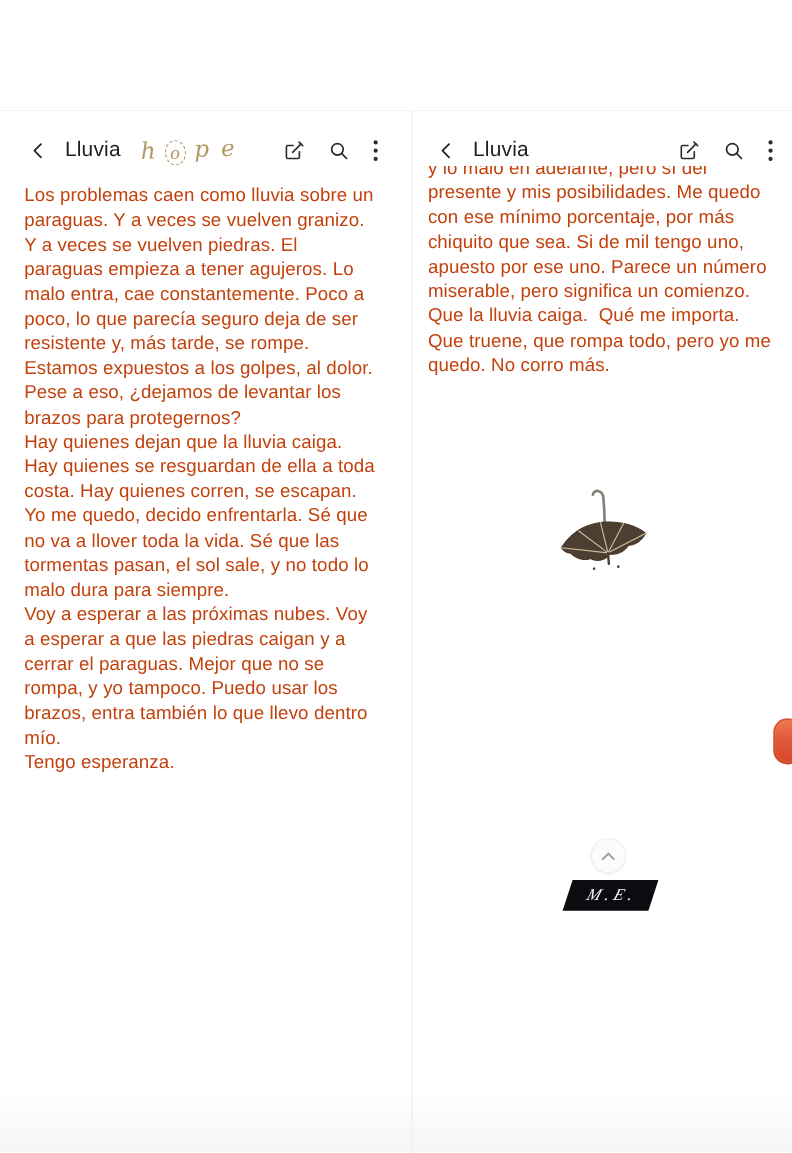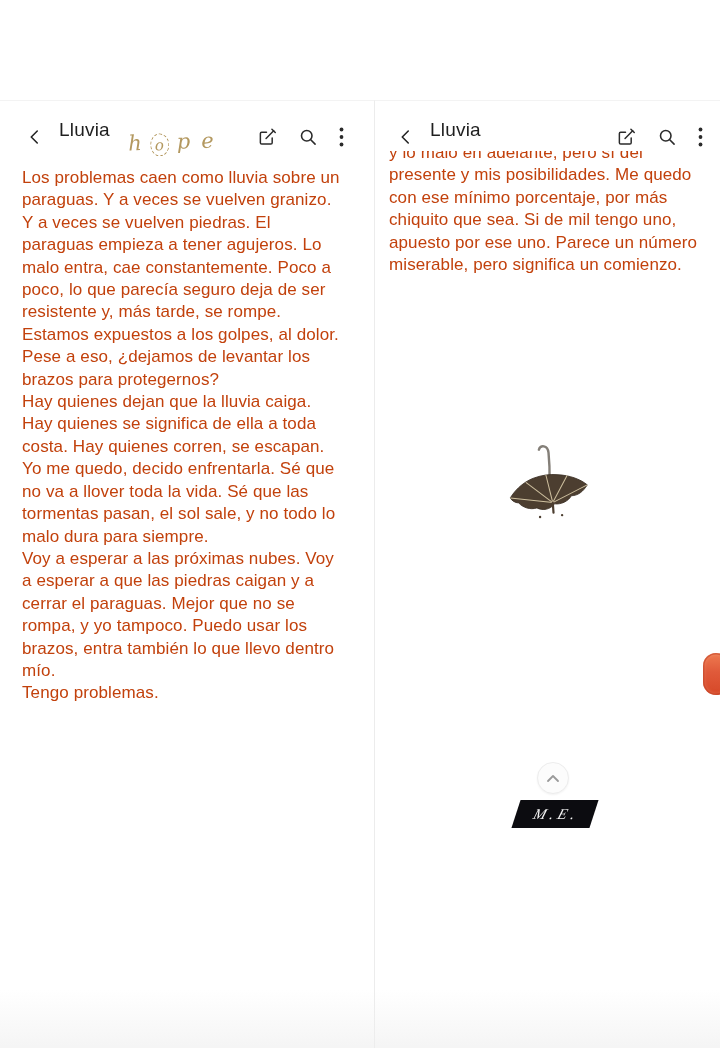--- a/index.html
+++ b/index.html
@@ -4,21 +4,21 @@
 <style>
   html,body { margin:0; padding:0; background:#fff; }
   #page {
     position:relative; width:720px; height:1048px; overflow:hidden;
     background:#fff; font-family:"Liberation Sans", sans-serif;
   }
   .panel { position:absolute; top:100px; height:948px; background:#fff; border-top:1px solid #f3f3f3; }
   .panel-left  { left:0; width:374px; }
   .panel-right { left:374px; width:346px; border-left:1px solid #ececec; }
 
-  .note-header { display:flex; height:36px; margin-top:18px; }
+  .note-header { display:flex; align-items:center; height:36px; margin-top:18px; }
   .panel-left  .note-header { padding:0 30px 0 24px; }
   .panel-right .note-header { padding:0 18px 0 20px; }
 
   .back-btn { display:flex; align-items:center; padding:2px; cursor:pointer; }
   .note-title { font-size:19px; color:#1f1f1f; font-weight:500; margin-left:13px; letter-spacing:.2px; }
 
   .hope-note { margin-left:18px; display:flex; align-items:flex-end; gap:11px;
     font-family:"DejaVu Serif", serif; font-style:italic; font-size:21px; color:#b3985f;
     transform:rotate(-2deg); padding-bottom:2px; }
   .hope-letter { display:inline-block; line-height:1; }
@@ -105,23 +105,23 @@
                 <circle cx="2.5" cy="10" r="1.9"></circle>
                 <circle cx="2.5" cy="17.5" r="1.9"></circle>
             </svg>
           </span>
         </span>
       </span>
     </div>
 
     <div class="body-left note-text">
       <p>Los problemas caen como lluvia sobre un paraguas. Y a veces se vuelven granizo. Y a veces se vuelven piedras. El paraguas empieza a tener agujeros. Lo malo entra, cae constantemente. Poco a poco, lo que parecía seguro deja de ser resistente y, más tarde, se rompe. Estamos expuestos a los golpes, al dolor. Pese a eso, ¿dejamos de levantar los brazos para protegernos?</p>
-      <p>Hay quienes dejan que la lluvia caiga. Hay quienes se significa de ella a toda costa. Hay quienes corren, se escapan. Yo me quedo, decido enfrentarla. Sé que no va a llover toda la vida. Sé que las tormentas pasan, el sol sale, y no todo lo malo dura para siempre.</p>
+      <p>Hay quienes dejan que la lluvia caiga. Hay quienes se resguardan de ella a toda costa. Hay quienes corren, se escapan. Yo me quedo, decido enfrentarla. Sé que no va a llover toda la vida. Sé que las tormentas pasan, el sol sale, y no todo lo malo dura para siempre.</p>
       <p>Voy a esperar a las próximas nubes. Voy a esperar a que las piedras caigan y a cerrar el paraguas. Mejor que no se rompa, y yo tampoco. Puedo usar los brazos, entra también lo que llevo dentro mío.</p>
-      <p>Tengo problemas.</p>
+      <p>Tengo esperanza.</p>
     </div>
   </div>
 
   <div class="panel panel-right">
     <div class="note-header">
       <span class="back-btn">
         <span>
           <svg width="18" height="18" viewBox="0 0 24 24">
               <path d="M15 4 L7 12 L15 20" fill="none" stroke="#222" stroke-width="2.1" stroke-linecap="round" stroke-linejoin="round"></path>
             </svg>
@@ -154,20 +154,21 @@
                 <circle cx="2.5" cy="17.5" r="1.9"></circle>
             </svg>
           </span>
         </span>
       </span>
     </div>
 
     <div class="clip-top">
       <div class="note-text">
         <p>y lo malo en adelante, pero sí del presente y mis posibilidades. Me quedo con ese mínimo porcentaje, por más chiquito que sea. Si de mil tengo uno, apuesto por ese uno. Parece un número miserable, pero significa un comienzo.</p>
+        <p>Que la lluvia caiga.  Qué me importa. Que truene, que rompa todo, pero yo me quedo. No corro más.</p>
       </div>
     </div>
 
     <div class="umbrella-sticker">
       <span>
         <svg width="96" height="88" viewBox="0 0 96 88">
           <g transform="rotate(-10 48 48)">
             <path d="M50 40 C52 30 53 20 53.5 14 C54 6.5 46.5 4.5 44.5 9.5" fill="none" stroke="#847f78" stroke-width="2.4" stroke-linecap="round"></path>
             <path d="M8 52 C16 43 26 38 35 36.5 C43 35.2 51 35.2 59 37.5 C70 40 80 45.5 86 52.5
                      C81 58.5 75 61.5 68.5 60.5 C64.5 65.5 56.5 67.5 50.5 65.5

